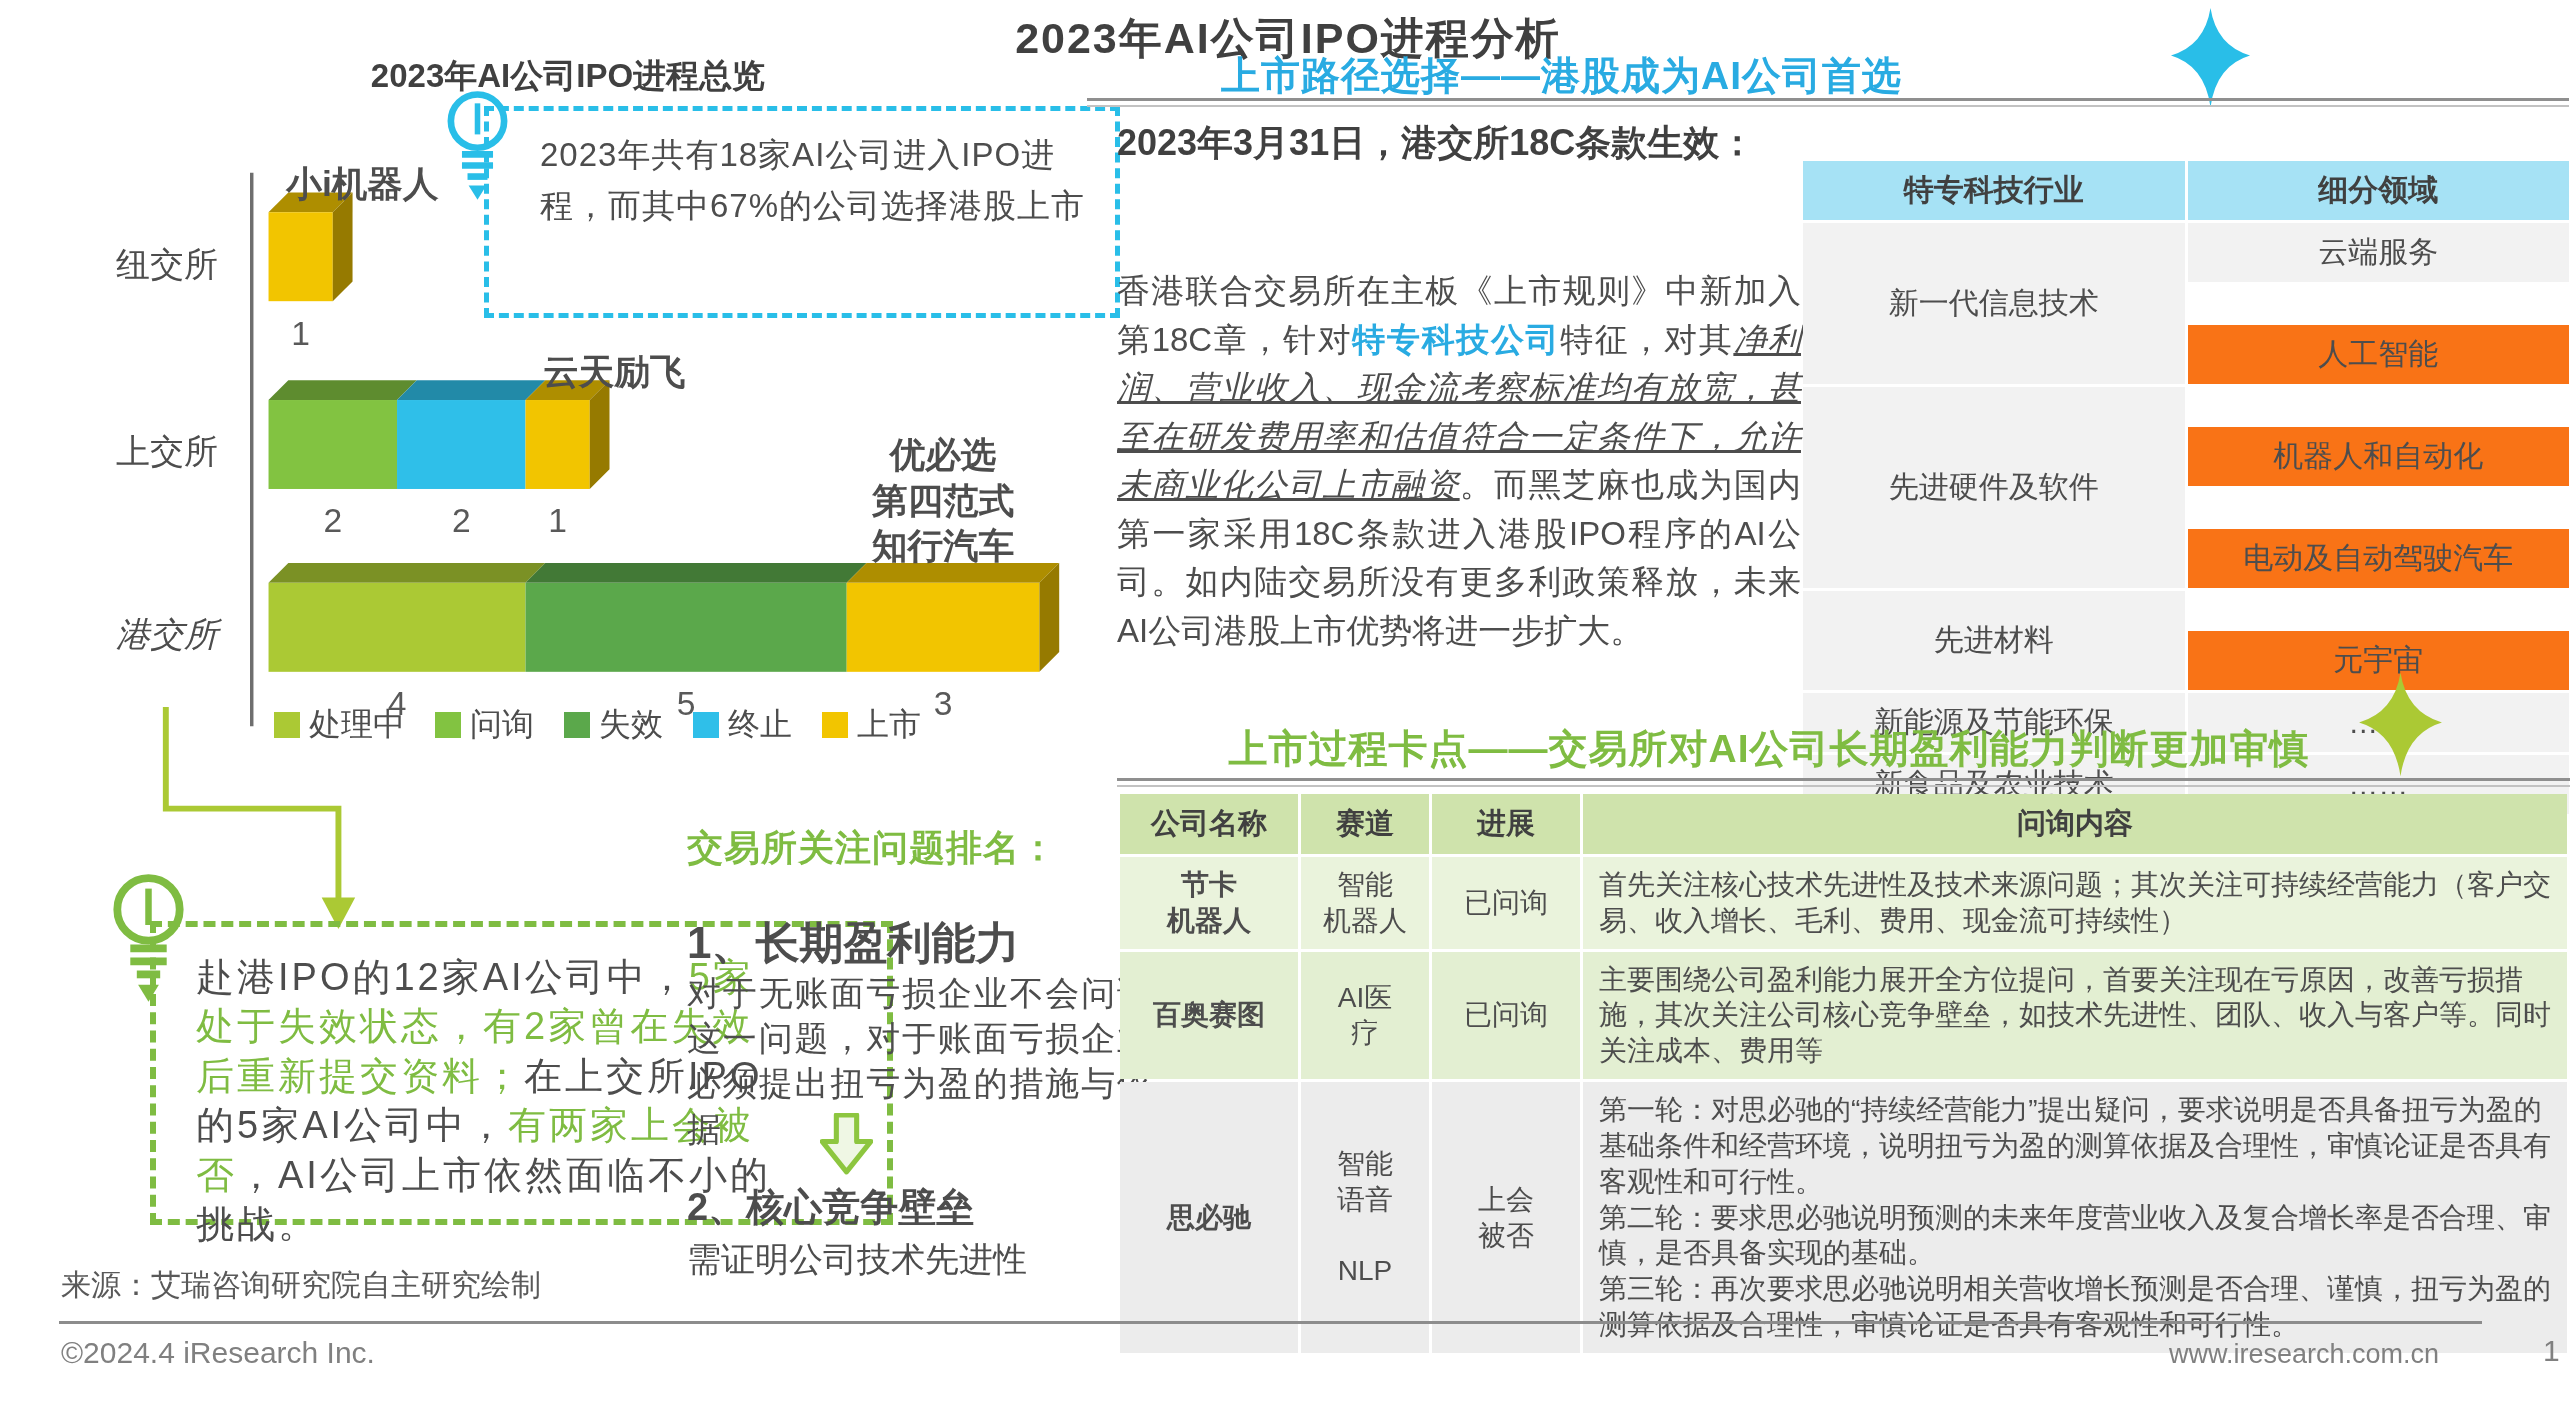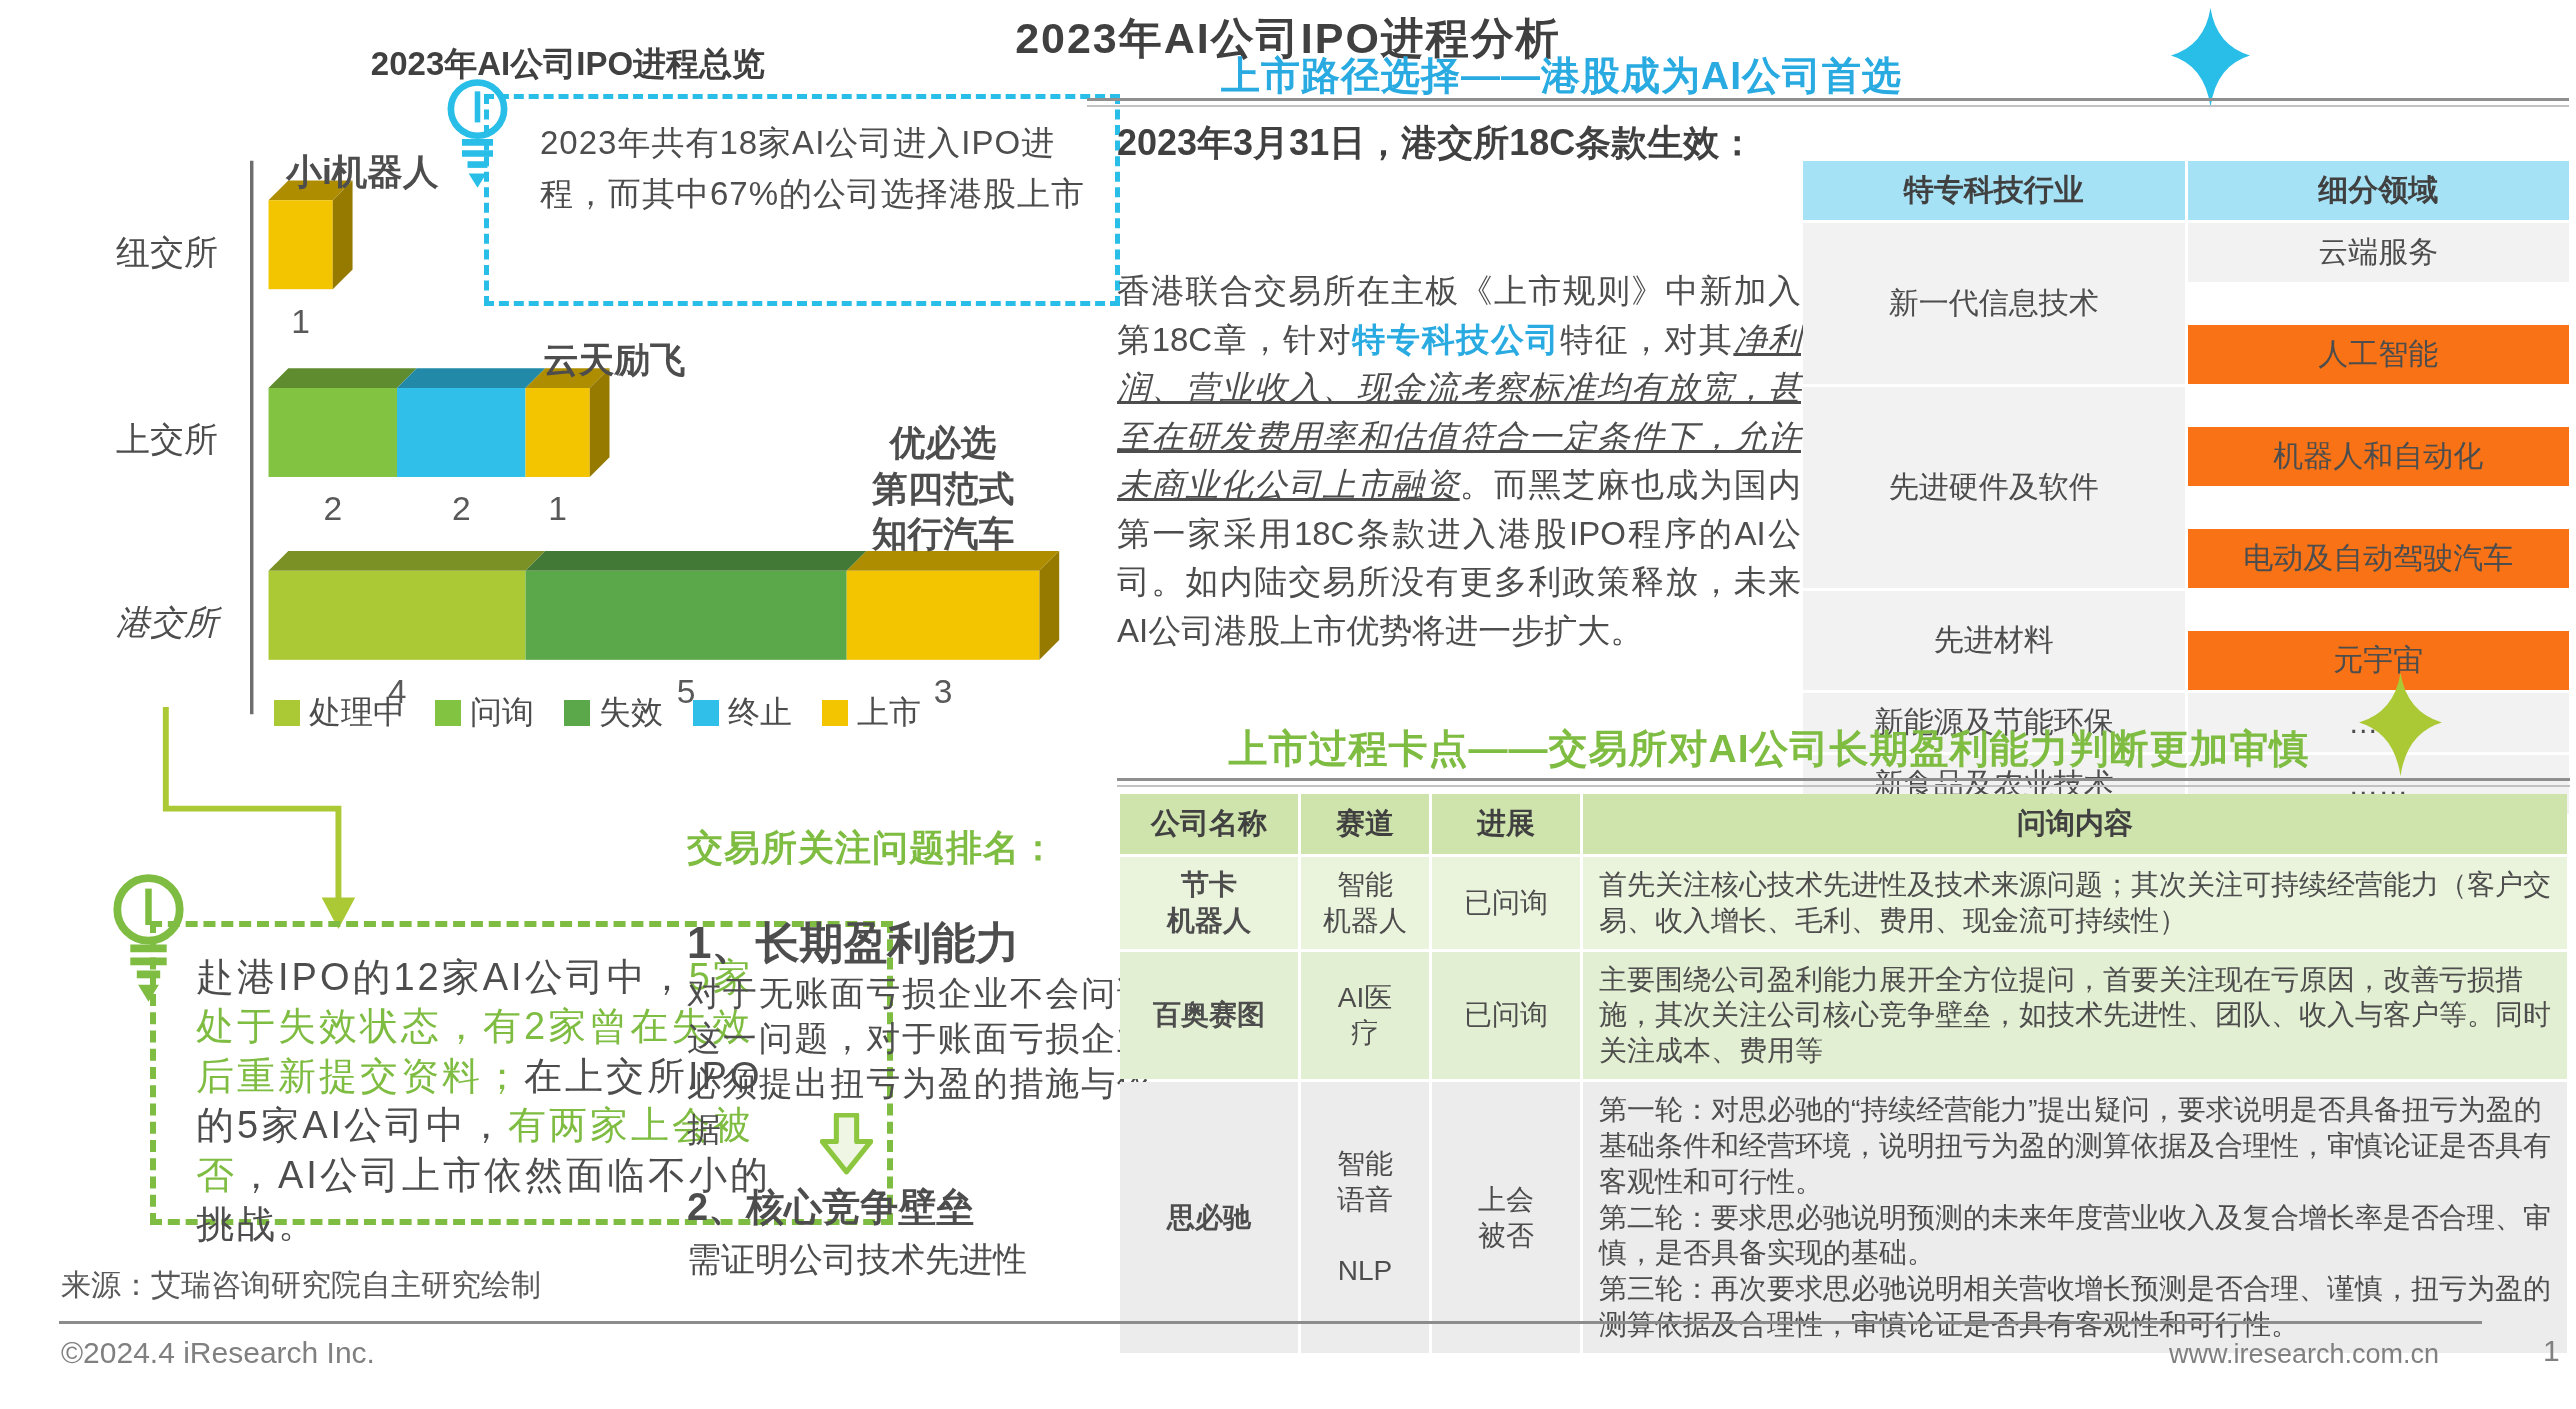--- a/index.html
+++ b/index.html
@@ -1,21 +1,21 @@
 <!DOCTYPE html>
 <html><head>
 <meta charset="utf-8">
 <style>
   html,body{margin:0;padding:0;background:#fff;}
   .page{position:relative;width:2576px;height:1409px;background:#ffffff;overflow:hidden;
         font-family:"Liberation Sans","DejaVu Sans",sans-serif;color:#4d4d4d;}
   .abs{position:absolute;}
   .main-title{left:0;right:0;top:10px;text-align:center;font-size:43px;font-weight:bold;color:#404040;letter-spacing:2px;}
   
-  .chart-area{left:59px;top:42px;width:1018px;height:697px;}
+  .chart-area{left:59px;top:54px;width:1018px;height:697px;}
   .chart-title{left:0;right:0;top:0;text-align:center;font-size:33px;font-weight:bold;color:#404040;}
   .axis-label{font-size:34px;color:#4d4d4d;}
   .tip-box{left:425px;top:52px;width:555px;height:174px;border:5px dashed #29bee8;
            padding:18px 20px 10px 51px;font-size:33px;line-height:1.55;color:#4d4d4d;letter-spacing:1px;box-sizing:content-box;}
   .legend{left:215px;top:649px;display:flex;gap:30px;align-items:center;}
   .legend-item{display:flex;align-items:center;gap:9px;font-size:32px;color:#4d4d4d;}
   .legend-swatch{width:26px;height:26px;display:inline-block;}
   
   .hk-callout{left:150px;top:921px;width:743px;height:304px;border:6px dashed #7fbc42;box-sizing:border-box;
               padding:26px 109px 10px 40px;font-size:38px;line-height:1.3;letter-spacing:3px;color:#4d4d4d;}

